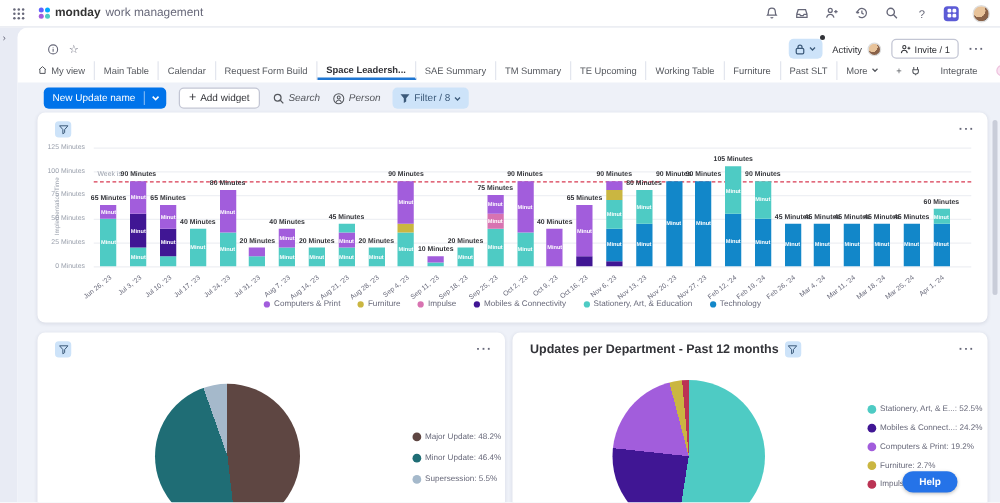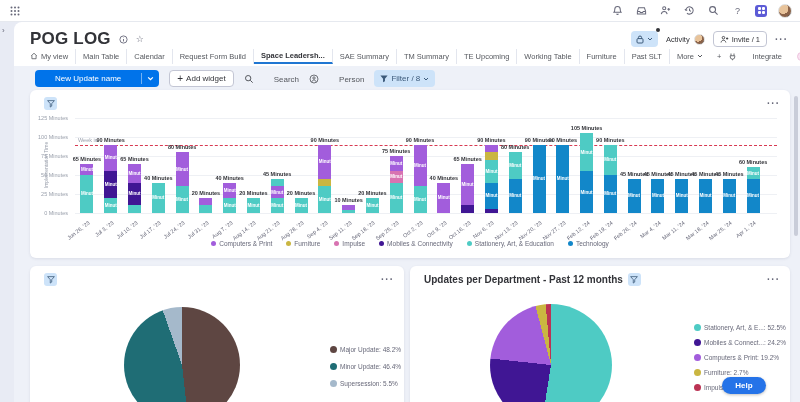--- a/index.html
+++ b/index.html
@@ -50,26 +50,26 @@
   .tab.noborder { border-right:none; }
   .tabs-right { margin-left:auto; display:flex; align-items:center; gap:10px; }
   .tr-item { display:flex; align-items:flex-end; gap:15px; font-size:7.5px; color:#55585e; cursor:pointer; }
   .pink-badge { width:15px; height:9px; border-radius:5px; background:#f9e3f1; border:1px solid #eec3de; }
 
   
   .dash { position:absolute; left:14px; top:66px; width:786px; height:336px; background:#eef1f8; }
   .toolbar { position:absolute; left:35px; top:70px; display:flex; align-items:center; gap:10px; z-index:5; }
   .btn-primary { background:#0073ea; color:#fff; border-radius:4px; height:17px; display:flex;
     align-items:center; font-size:8px; cursor:pointer; }
-  .btn-primary .lbl { padding:0 20px; }
+  .btn-primary .lbl { padding:0 7px; }
   .btn-primary .split { width:1px; height:11px; background:rgba(255,255,255,.45); }
   .btn-primary .chev { padding:0 5px; display:flex; }
   .btn-outline { background:#fff; border:1px solid #c3c6d4; border-radius:4px; height:17px;
     display:flex; align-items:center; gap:3px; padding:0 7px; font-size:8px; color:#323338; cursor:pointer; }
-  .tool-plain { display:flex; align-items:flex-end; gap:20px; font-size:8px; color:#55585e; cursor:pointer; }
+  .tool-plain { display:flex; align-items:flex-start; gap:3px; font-size:8px; color:#55585e; cursor:pointer;font-style:italic; }
   .filter-pill { background:#cde3f9; border-radius:4px; height:17px; display:flex; align-items:center;
     gap:3px; padding:0 6px; font-size:8px; color:#3c5a7a; cursor:pointer; }
 
   .widget { position:absolute; background:#fff; border-radius:6px; box-shadow:0 1px 3px rgba(35,48,80,.10); }
   .w-head { position:absolute; left:14px; top:7px; right:10px; display:flex; align-items:center; gap:5px; }
   .w-title { font-size:10px; font-weight:bold; color:#323338; white-space:nowrap; }
   .w-filter { width:13px; height:13px; background:#cde3f9; border-radius:3px; display:flex;
     align-items:center; justify-content:center; cursor:pointer; }
   .w-menu { margin-left:auto; }
 
@@ -114,20 +114,30 @@
             <circle cx="8.5" cy="1.5" r="1"></circle>
             <circle cx="1.5" cy="5" r="1"></circle>
             <circle cx="5" cy="5" r="1"></circle>
             <circle cx="8.5" cy="5" r="1"></circle>
             <circle cx="1.5" cy="8.5" r="1"></circle>
             <circle cx="5" cy="8.5" r="1"></circle>
             <circle cx="8.5" cy="8.5" r="1"></circle>
           </g>
         </svg>
     </span>
+    <span class="brand">
+      <span class="logo-dots">
+        <i style="background:#6161ff"></i>
+          <i style="background:#00a9ff"></i>
+          <i style="background:#a25ddc"></i>
+          <i style="background:#4ecbc4"></i>
+      </span>
+      <b>monday</b>
+      <span>work management</span>
+    </span>
     <span class="top-icons">
       <span class="tb-icon">
         <svg width="11" height="11" viewBox="0 0 12 12" fill="none" stroke="#676879" stroke-width="1.1">
             <path d="M6 1.6c-2 0-3 1.5-3 3.2 0 2-0.8 3-0.8 3h7.6s-0.8-1-0.8-3c0-1.7-1-3.2-3-3.2z"></path>
             <path d="M5 9.6a1.1 1.1 0 0 0 2 0"></path>
           </svg>
       </span>
       <span class="tb-icon">
         <svg width="11" height="11" viewBox="0 0 12 12" fill="none" stroke="#676879" stroke-width="1.1">
             <path d="M1.5 7h2.6l.7 1.2h2.4L7.9 7h2.6M1.5 7v2.8h9V7M1.5 7l1.3-4h6.4l1.3 4"></path>
@@ -161,21 +171,20 @@
         </span>
       <span class="avatar"></span>
     </span>
   </div>
 
   <span class="side-expand">›</span>
 
   <div class="page"></div>
 
   <div class="title-row">
-    <span class="page-title">POG LOG</span>
     <span class="t-icon">
       <svg width="9" height="9" viewBox="0 0 10 10" fill="none" stroke="#676879" stroke-width="1">
           <circle cx="5" cy="5" r="4"></circle>
           <path d="M5 4.4V7.2M5 2.9v.4"></path>
         </svg>
     </span>
     <span class="t-icon">☆</span>
     <span class="title-right">
       <span class="lock-pill">
         <svg width="8" height="9" viewBox="0 0 8 9" fill="none" stroke="#3c5a7a" stroke-width="1">

